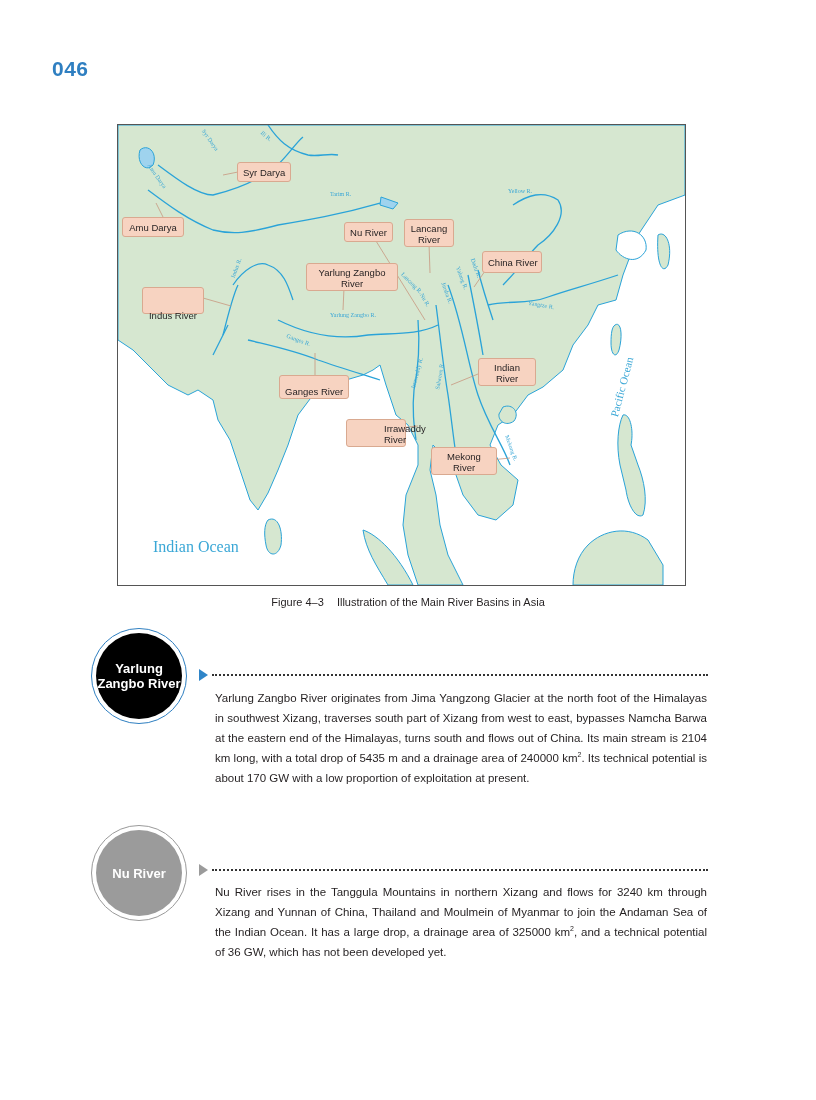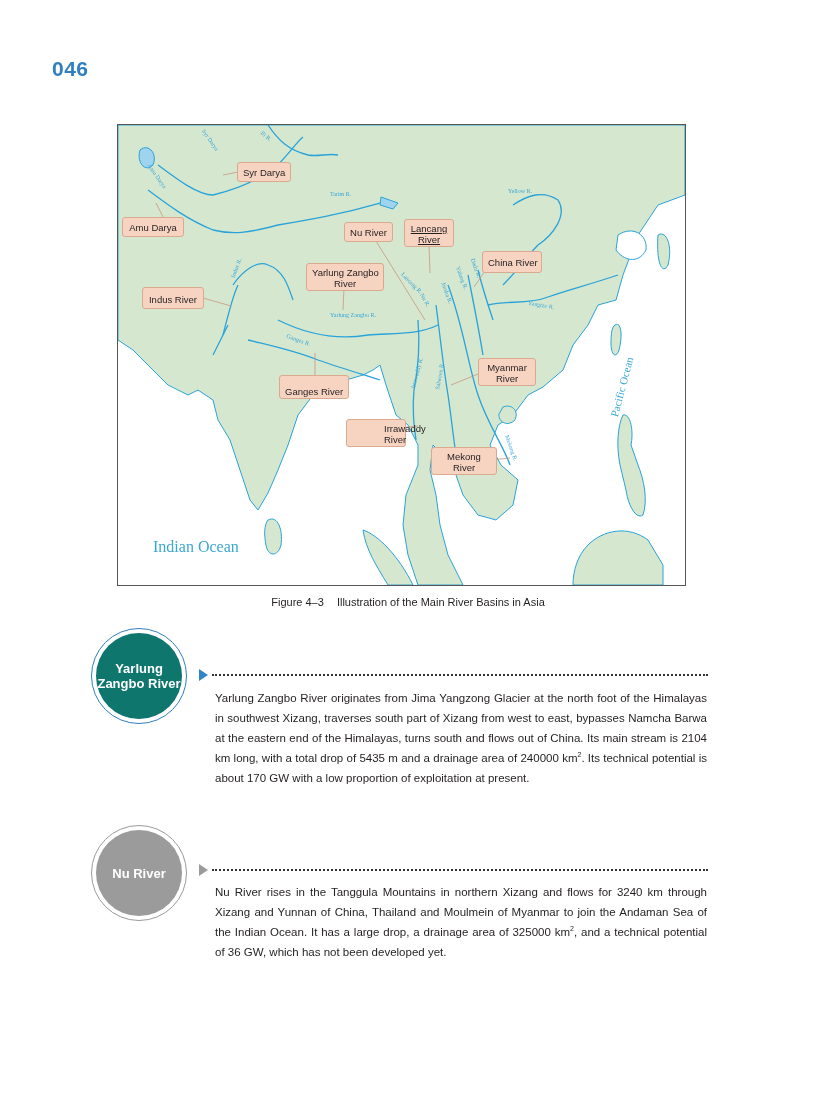--- a/index.html
+++ b/index.html
@@ -8,21 +8,21 @@
   .map-frame { position:absolute; left:117px; top:124px; width:567px; height:460px; border:1px solid #555; background:#ffffff; overflow:hidden; }
   .map-frame svg { position:absolute; left:0; top:0; }
   .callout { position:absolute; background:#f7d3c1; border:1px solid #d9a990; border-radius:3px; font-size:9.5px; line-height:11px; color:#231f20; text-align:center; padding:3px 5px; box-sizing:border-box; white-space:nowrap; }
   .river-label { position:absolute; font-family:"Liberation Serif", serif; font-size:6px; color:#3aa7d6; white-space:nowrap; }
   .ocean-label { position:absolute; font-family:"Liberation Serif", serif; color:#3aa7d6; white-space:nowrap; }
   .caption { position:absolute; left:0; width:816px; top:596px; text-align:center; font-size:11px; color:#231f20; }
   .caption .num { margin-right:10px; }
   .badge-ring { position:absolute; width:96px; height:96px; border-radius:50%; box-sizing:border-box; display:flex; align-items:center; justify-content:center; }
   .badge-inner { width:86px; height:86px; border-radius:50%; display:flex; align-items:center; justify-content:center; text-align:center; color:#fff; font-weight:bold; font-size:13px; line-height:15px; }
   .ring-blue { border:1.5px solid #2f7fc1; }
-  .inner-blue { background:#0f766e; }
+  .inner-blue { background:#000000; }
   .ring-gray { border:1.5px solid #9a9a9a; }
   .inner-gray { background:#9b9b9b; }
   .arrow { position:absolute; width:0; height:0; border-top:6px solid transparent; border-bottom:6px solid transparent; }
   .dots { position:absolute; height:0; border-top:2px dotted #333; }
   .body-text { position:absolute; left:215px; width:492px; font-size:11.5px; line-height:20px; text-align:justify; color:#231f20; }
   sup { font-size:7px; line-height:0; }
 </style>
 </head>
 <body>
 
@@ -104,25 +104,25 @@
   <span class="river-label" style="left:283px;top:245px;transform:rotate(-75deg);">Irrawaddy R.</span>
   <span class="river-label" style="left:308px;top:248px;transform:rotate(-80deg);">Salween R.</span>
   <span class="river-label" style="left:380px;top:320px;transform:rotate(70deg);">Mekong R.</span>
 
   <span class="ocean-label" style="left:35px;top:413px;font-size:16px;">Indian Ocean</span>
   <span class="ocean-label" style="left:490px;top:290px;font-size:11px;transform:rotate(-75deg);transform-origin:left top;">Pacific Ocean</span>
 
   <div class="callout" style="left:119px;top:37px;width:54px;height:20px;padding-top:4px;"><span>Syr Darya</span></div>
   <div class="callout" style="left:4px;top:92px;width:62px;height:20px;padding-top:4px;"><span>Amu Darya</span></div>
   <div class="callout" style="left:226px;top:97px;width:49px;height:20px;padding-top:4px;"><span>Nu River</span></div>
-  <div class="callout" style="left:286px;top:94px;width:50px;height:28px;text-decoration:underline;"><span>Lancang</span><br><span>River</span></div>
+  <div class="callout" style="left:286px;top:94px;width:50px;height:28px;"><span>Lancang</span><br><span>River</span></div>
   <div class="callout" style="left:364px;top:126px;width:60px;height:22px;padding-top:5px;"><span>China River</span></div>
-  <div class="callout" style="left:188px;top:138px;width:78px;height:28px;"><span>Yarlung Zangbo</span><br><span>River</span></div>
-  <div class="callout" style="left:24px;top:162px;width:62px;height:22px;padding-top:6px;"><span>Indus River</span></div>
-  <div class="callout" style="left:360px;top:233px;width:58px;height:28px;"><span>Myanmar</span><br><span>River</span></div>
+  <div class="callout" style="left:188px;top:138px;width:92px;height:28px;"><span>Yarlung Zangbo</span><br><span>River</span></div>
+  <div class="callout" style="left:24px;top:162px;width:62px;height:22px;padding-top:22px;"><span>Indus River</span></div>
+  <div class="callout" style="left:360px;top:233px;width:58px;height:28px;"><span>Indian</span><br><span>River</span></div>
   <div class="callout" style="left:161px;top:250px;width:70px;height:24px;padding-top:10px;"><span>Ganges River</span></div>
   <div class="callout" style="left:228px;top:294px;width:60px;height:28px;padding-left:37px;"><span>Irrawaddy</span><br><span>River</span></div>
   <div class="callout" style="left:313px;top:322px;width:66px;height:28px;"><span>Mekong</span><br><span>River</span></div>
 </div>
 
 <div class="caption">
   <span class="num">Figure 4–3</span>
   <span>Illustration of the Main River Basins in Asia</span>
 </div>
 

